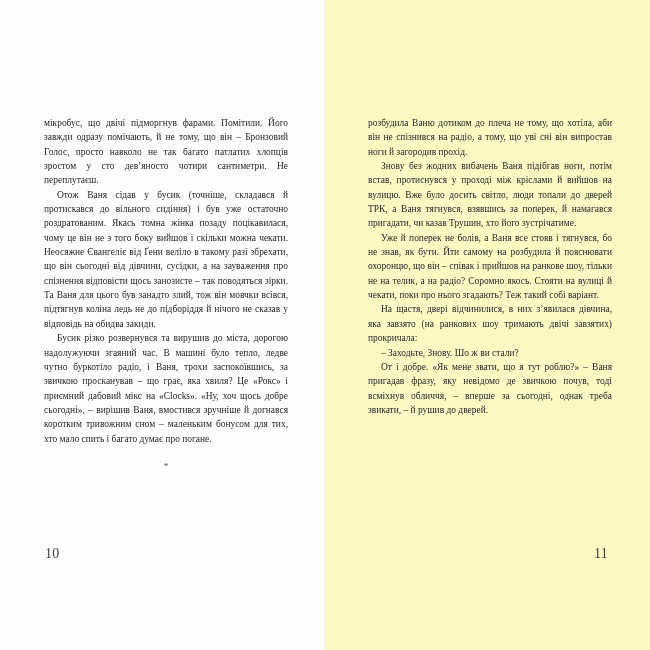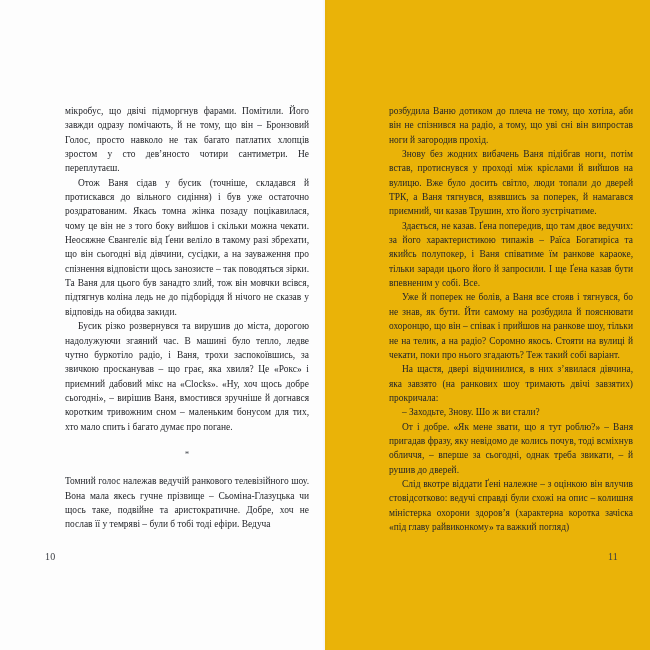--- a/index.html
+++ b/index.html
@@ -25,21 +25,21 @@
 
   .page {
     position: relative;
     width: 325px;
     height: 650px;
     background: #fefefe;
     box-sizing: border-box;
   }
 
   .page.left  { background: #fdfdfd; }
-  .page.right { background: #eab308; }
+  .page.right { background: #fef9c3; }
 
   
   .page.left::after {
     content: "";
     position: absolute;
     top: 0; right: 0; bottom: 0;
     width: 3px;
     background: linear-gradient(to right, rgba(0,0,0,0.00), rgba(0,0,0,0.035));
     pointer-events: none;
   }
@@ -47,29 +47,28 @@
     content: "";
     position: absolute;
     top: 0; left: 0; bottom: 0;
     width: 3px;
     background: linear-gradient(to left, rgba(0,0,0,0.00), rgba(0,0,0,0.02));
     pointer-events: none;
   }
 
   .textblock {
     position: absolute;
-    top: 104px;
+    top: 116px;
     width: 244px;
     font-size: 9.45px;
     line-height: 14.35px;
     color: #23252a;
     text-align: justify;
     text-justify: inter-word;
     hyphens: manual;
-    margin-left: 21px;
     -webkit-hyphens: manual;
   }
   .page.left  .textblock { left: 44px; }
   .page.right .textblock { left: 43px; }
 
   .textblock p {
     margin: 0;
     text-indent: 0;
   }
   .textblock p.ind {
@@ -83,51 +82,48 @@
     margin: 13px 0 13px 0;
     letter-spacing: 0;
     line-height: 14.35px;
   }
 
   .ital { }
 
   .folio {
     position: absolute;
     bottom: 88px;
-    font-size: 10px;
+    font-size: 14px;
     color: #3a3d43;
     font-family: "Liberation Serif", "DejaVu Serif", serif;
     letter-spacing: 0.2px;
   }
   .folio.l { left: 45px;  text-align: left; }
-  .folio.r { right: 32px; text-align: right; }
+  .folio.r { right: 42px; text-align: right; }
 </style>
 </head>
 <body>
 
 <div class="spread">
 
   <div class="page left">
     <div class="textblock">
       <p>мікробус, що двічі підморгнув фарами. Помітили. Його завжди одразу помічають, й не тому, що він – Бронзовий Голос, просто навколо не так багато патлатих хлопців зростом у сто дев’яносто чотири сантиметри. Не переплутаєш.</p>
       <p class="ind">Отож Ваня сідав у бусик (точніше, складався й протискався до вільного сидіння) і був уже остаточно роздратованим. Якась томна жінка позаду поцікавилася, чому це він не з того боку вийшов і скільки можна чекати. Неосяжне Євангеліє від Ґени веліло в такому разі збрехати, що він сьогодні від дівчини, сусідки, а на зауваження про спізнення відповісти щось занозисте – так поводяться зірки. Та Ваня для цього був занадто злий, тож він мовчки всівся, підтягнув коліна ледь не до підборіддя й нічого не сказав у відповідь на обидва закиди.</p>
       <p class="ind"><span>Бусик різко розвернувся та вирушив до міста, дорогою надолужуючи згаяний час. В машині було тепло, ледве чутно буркотіло радіо, і Ваня, трохи заспокоївшись, за звичкою просканував – що грає, яка хвиля? Це «Рокс» і приємний дабовий мікс на «</span><span class="ital">Clocks</span><span>». «Ну, хоч щось добре сьогодні», – вирішив Ваня, вмостився зручніше й догнався коротким тривожним сном – маленьким бонусом для тих, хто мало спить і багато думає про погане.</span></p>
       <div class="sep">*</div>
-      <p>Томний голос належав ведучій ранкового телевізійного шоу. Вона мала якесь гучне прізвище – Сьоміна-Глазуцька чи щось таке, подвійне та аристократичне. Добре, хоч не послав її у темряві – були б тобі тоді ефіри. Ведуча</p>
     </div>
     <div class="folio l">10</div>
   </div>
 
   <div class="page right">
     <div class="textblock">
       <p>розбудила Ваню дотиком до плеча не тому, що хотіла, аби він не спізнився на радіо, а тому, що уві сні він випростав ноги й загородив прохід.</p>
-      <p class="ind">Знову без жодних вибачень Ваня підібгав ноги, потім встав, протиснувся у проході між кріслами й вийшов на вулицю. Вже було досить світло, люди топали до дверей ТРК, а Ваня тягнувся, взявшись за поперек, й намагався приємний, чи казав Трушин, хто його зустрічатиме.</p>
-      <p class="ind">Здається, не казав. Ґена попередив, що там двоє ведучих: за його характеристикою типажів – Раїса Богатиріса та якийсь полупокер, і Ваня співатиме їм ранкове караоке, тільки заради цього його й запросили. І ще Ґена казав бути впевненим у собі. Все.</p>
+      <p class="ind">Знову без жодних вибачень Ваня підібгав ноги, потім встав, протиснувся у проході між кріслами й вийшов на вулицю. Вже було досить світло, люди топали до дверей ТРК, а Ваня тягнувся, взявшись за поперек, й намагався пригадати, чи казав Трушин, хто його зустрічатиме.</p>
       <p class="ind">Уже й поперек не болів, а Ваня все стояв і тягнувся, бо не знав, як бути. Йти самому на розбудила й пояснювати охоронцю, що він – співак і прийшов на ранкове шоу, тільки не на телик, а на радіо? Соромно якось. Стояти на вулиці й чекати, поки про нього згадають? Теж такий собі варіант.</p>
       <p class="ind">На щастя, двері відчинилися, в них з’явилася дівчина, яка завзято (на ранкових шоу тримають двічі завзятих) прокричала:</p>
       <p class="ind">– Заходьте, Знову. Шо ж ви стали?</p>
-      <p class="ind">От і добре. «Як мене звати, що я тут роблю?» – Ваня пригадав фразу, яку невідомо де колись почув, тоді всміхнув обличчя, – вперше за сьогодні, однак треба звикати, – й рушив до дверей.</p>
-      <p class="ind">Слід вкотре віддати Ґені належне – з оцінкою він влучив стовідсотково: ведучі справді були схожі на опис – колишня міністерка охорони здоров’я (характерна коротка зачіска «під главу райвиконкому» та важкий погляд)</p>
+      <p class="ind">От і добре. «Як мене звати, що я тут роблю?» – Ваня пригадав фразу, яку невідомо де звичкою почув, тоді всміхнув обличчя, – вперше за сьогодні, однак треба звикати, – й рушив до дверей.</p>
     </div>
     <div class="folio r">11</div>
   </div>
 
 </div>
 
 </body></html>

